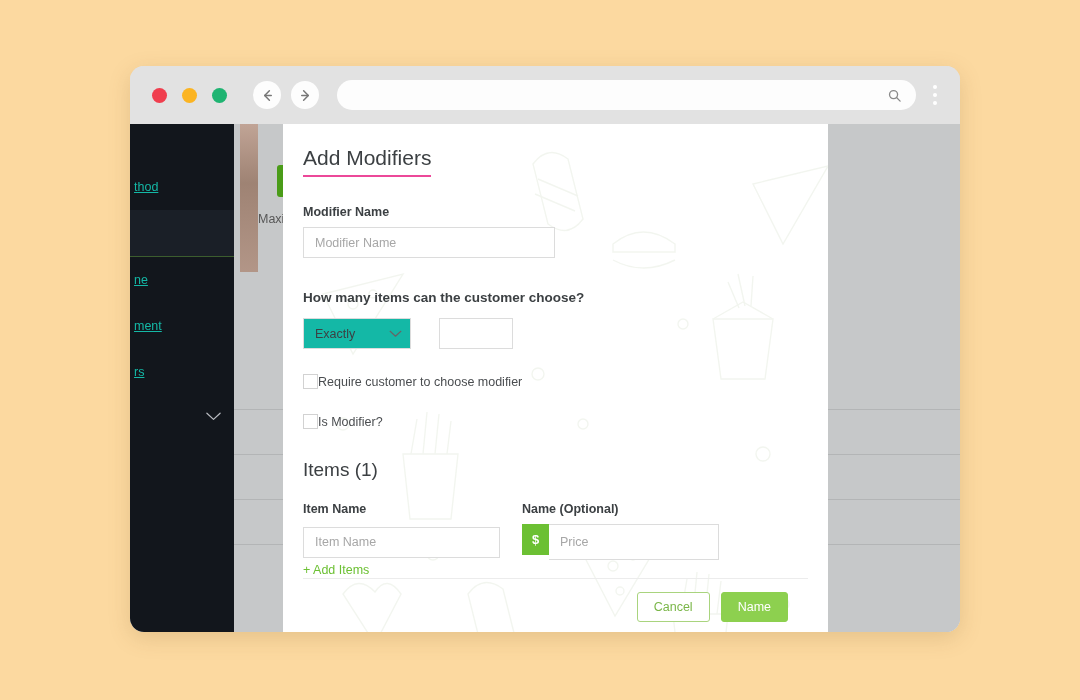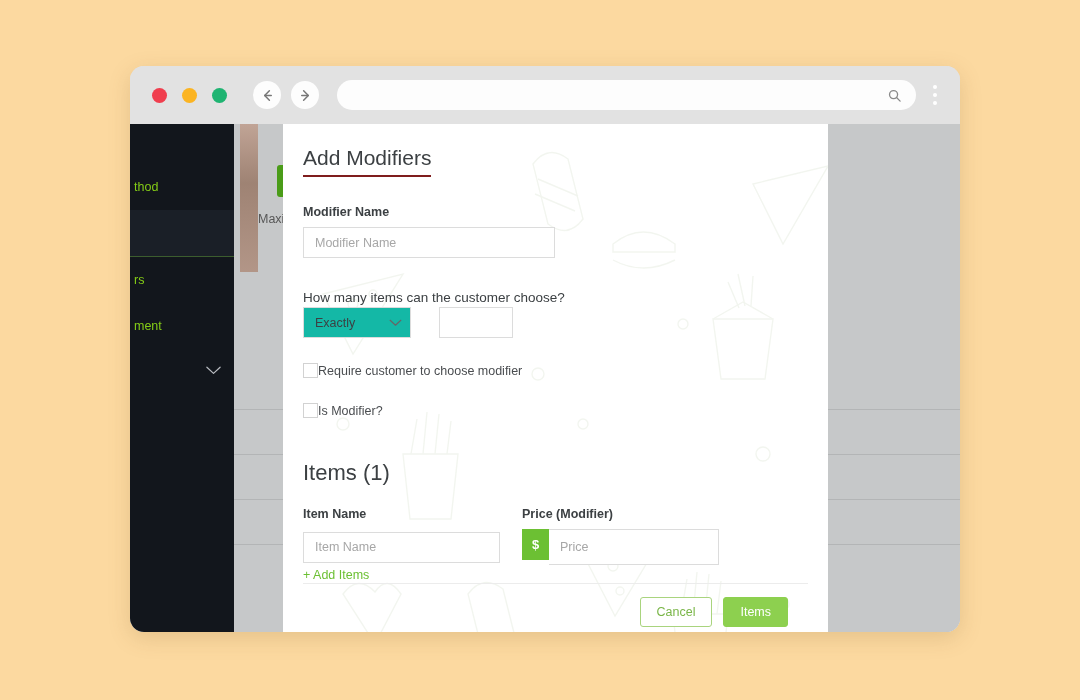--- a/index.html
+++ b/index.html
@@ -92,24 +92,25 @@
     width: 104px;
     flex: 0 0 104px;
     background: #12161c;
     position: relative;
     overflow: hidden;
   }
   .side-item {
     height: 46px;
     display: flex;
     align-items: center;
-    color: #84cc16;
+    color: #14b8a6;
     font-size: 12.5px;
     padding-left: 4px;
     white-space: nowrap;
+    text-decoration: underline;
   }
   .side-item.active { background: #1a1f27; }
   .side-spacer { height: 40px; }
   .side-divider {
     height: 1px;
     background: #2d4a23;
     border-top: 1px solid #3c5d2e;
   }
   .side-chevron {
     display: flex;
@@ -210,21 +211,21 @@
     flex: 1;
     z-index: 2;
   }
 
   .modal-title {
     font-size: 21px;
     color: #3c4043;
     font-weight: 400;
     display: inline-block;
     padding-bottom: 5px;
-    border-bottom: 2px solid #7f1d1d;
+    border-bottom: 2px solid #ec4899;
   }
 
   .field-label {
     font-size: 12.5px;
     font-weight: bold;
     color: #3c4043;
     margin-top: 28px;
     margin-bottom: 8px;
   }
 
@@ -238,21 +239,22 @@
     padding: 0 11px;
     font-family: "Liberation Sans", sans-serif;
     outline: none;
   }
   .text-input::placeholder { color: #a7a7a7; }
 
   .question-label {
     font-size: 13.5px;
     color: #3c4043;
     margin-top: 32px;
-    margin-bottom: 2px;
+    margin-bottom: 13px;
+    font-weight: bold;
   }
 
   .row { display: flex; align-items: center; }
 
   .select-wrap {
     position: relative;
     width: 108px;
     height: 31px;
   }
   .select-box {
@@ -294,23 +296,23 @@
     border: 1px solid #d2d2d2;
     background: #ffffff;
     flex: 0 0 15px;
   }
   .check-label {
     font-size: 12.5px;
     color: #4a4d50;
   }
 
   .items-title {
-    font-size: 22px;
-    color: #3c4043;
-    margin-top: 42px;
+    font-size: 19px;
+    color: #3c4043;
+    margin-top: 30px;
   }
 
   .items-head {
     display: flex;
     margin-top: 21px;
   }
   .items-head .col-item { width: 197px; }
   .item-col-label {
     font-size: 12.5px;
     font-weight: bold;
@@ -445,24 +447,27 @@
     <div class="sidebar">
       <div class="side-spacer"></div>
       <div class="side-item">
         <span>thod</span>
       </div>
       <div class="side-item active">
         <span></span>
       </div>
       <div class="side-divider"></div>
       <div class="side-item">
-        <span>rs</span>
+        <span>ne</span>
       </div>
       <div class="side-item">
         <span>ment</span>
+      </div>
+      <div class="side-item">
+        <span>rs</span>
       </div>
       <div class="side-chevron">
         <svg width="17" height="11" viewBox="0 0 18 11">
           <path d="M2 2 L9 8.5 L16 2" fill="none" stroke="#b9bcc1" stroke-width="1.3" stroke-linecap="round" stroke-linejoin="round"></path>
         </svg>
       </div>
     </div>
 
     <div class="app-content">
       <div class="dim-panel"></div>
@@ -548,34 +553,34 @@
 
         <div class="check-row">
           <span class="checkbox"></span>
           <span class="check-label">Is Modifier?</span>
         </div>
 
         <div class="items-title">Items (1)</div>
 
         <div class="items-head">
           <div class="col-item item-col-label">Item Name</div>
-          <div class="item-col-label" style="margin-left:22px">Price (Modifier)</div>
+          <div class="item-col-label" style="margin-left:22px">Name (Optional)</div>
         </div>
 
         <div class="items-row">
           <input class="item-name-input" type="text" value="" placeholder="Item Name" style="">
           <div class="price-group">
             <span class="price-prefix">$</span>
             <input class="price-input" type="text" value="" placeholder="Price" style="">
           </div>
         </div>
 
         <div class="add-items-link">+ Add Items</div>
       </div>
 
       <div class="modal-footer">
         <div class="btn btn-cancel">Cancel</div>
-        <div class="btn btn-save">Items</div>
+        <div class="btn btn-save">Name</div>
       </div>
     </div>
 
   </div>
 </div>
 
 </body></html>

